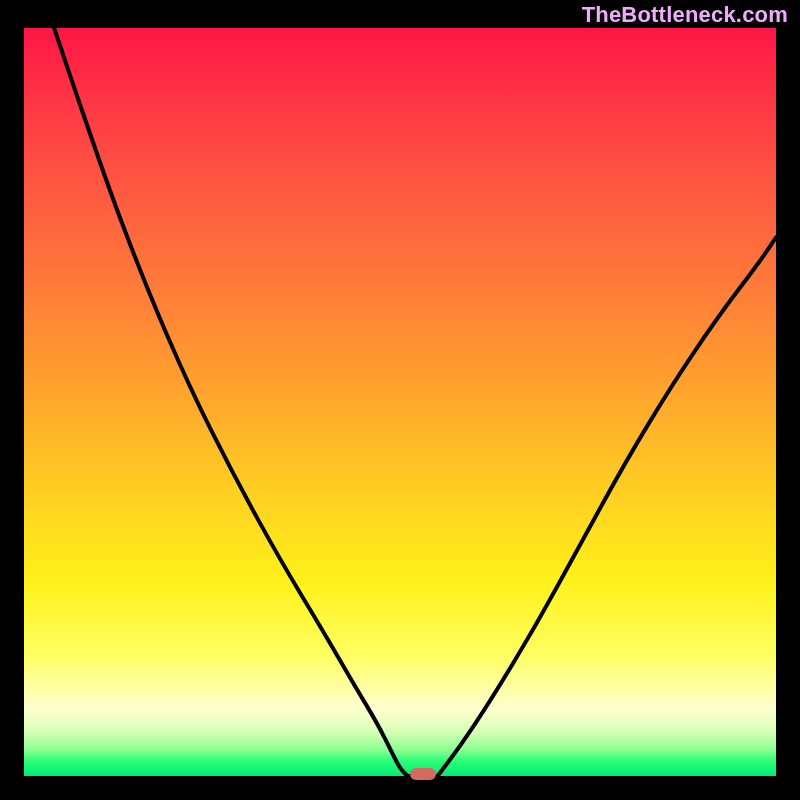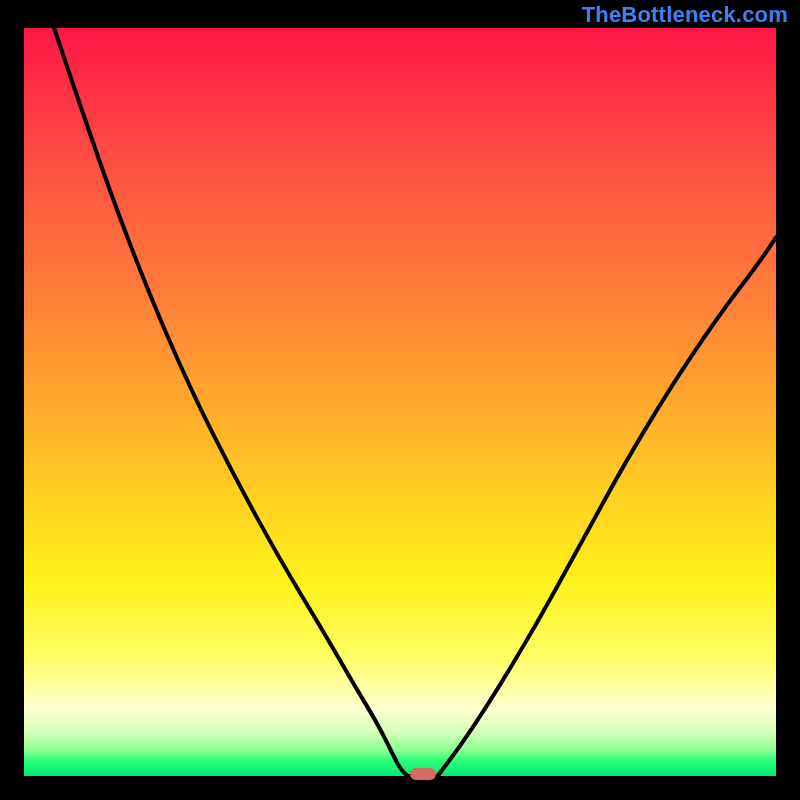--- a/index.html
+++ b/index.html
@@ -14,21 +14,21 @@
   .wrap {
     position: relative;
     width: 800px;
     height: 800px;
     background: #000;
   }
   .watermark {
     position: absolute;
     top: 2px;
     right: 12px;
-    color: #3b82f6;
+    color: #f0abfc;
     font-size: 22px;
     font-weight: 600;
     letter-spacing: 0.2px;
   }
   .plot-area {
     position: absolute;
     left: 24px;
     top: 28px;
     width: 752px;
     height: 748px;

